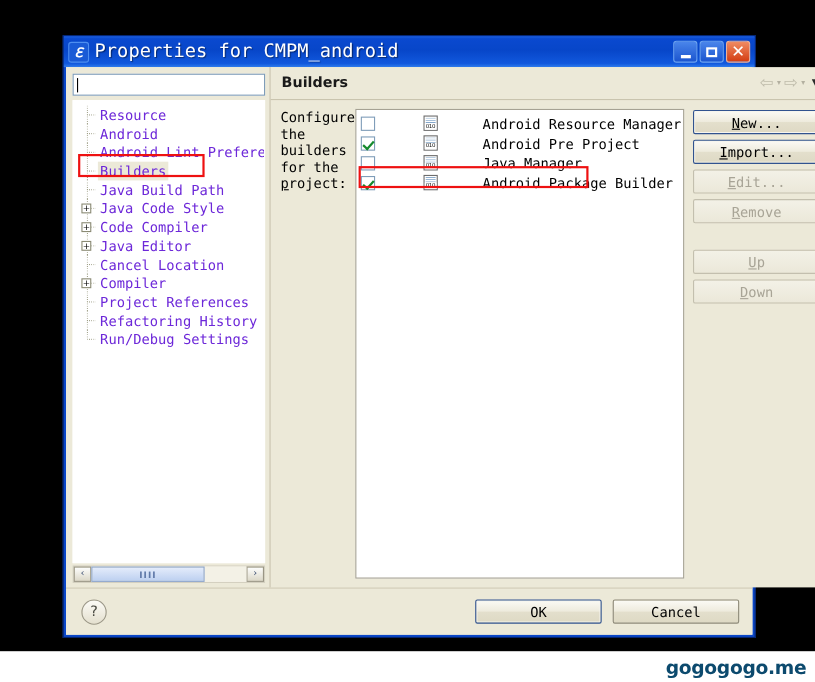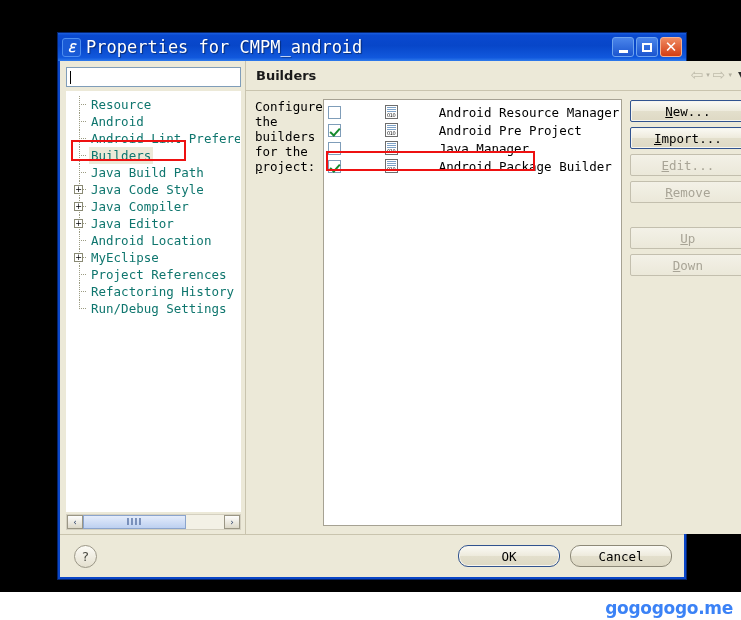--- a/index.html
+++ b/index.html
@@ -233,21 +233,21 @@
     font-family: "DejaVu Sans", sans-serif;
     font-size: 8px;
     line-height: 7px;
     text-align: center;
     color: #000000;
     z-index: 2;
   }
   .tlabel {
     font-family: "DejaVu Sans Mono", monospace;
     font-size: 12.5px;
-    color: #0f766e;
+    color: #6d28d9;
     line-height: 17px;
     padding: 0 2px;
   }
   .tnode.selected .tlabel {
     background: #ece9d8;
   }
 
   
   .redbox {
     position: absolute;
@@ -509,24 +509,23 @@
     display: flex;
     align-items: center;
     justify-content: center;
     font-family: "DejaVu Sans", sans-serif;
     font-size: 13px;
     color: #4a4a42;
     flex: none;
   }
   .footer-spacer { flex: 1; }
   .fbtn {
-    width: 102px;
+    width: 115px;
     height: 22px;
     margin-left: 10px;
-    border-radius: 10px;
   }
 </style>
 </head>
 <body>
 
 <div class="page-bg"></div>
 <div class="white-strip"></div>
 
 <div class="window">
 
@@ -577,37 +576,37 @@
               <div class="tnode">
                 <div class="t-gutter">
                   <span class="expander">+</span>
                 </div>
                 <span class="tlabel">Java Code Style</span>
               </div>
               <div class="tnode">
                 <div class="t-gutter">
                   <span class="expander">+</span>
                 </div>
-                <span class="tlabel">Java Compiler</span>
+                <span class="tlabel">Code Compiler</span>
               </div>
               <div class="tnode">
                 <div class="t-gutter">
                   <span class="expander">+</span>
                 </div>
                 <span class="tlabel">Java Editor</span>
               </div>
               <div class="tnode">
                 <div class="t-gutter"></div>
-                <span class="tlabel">Android Location</span>
+                <span class="tlabel">Cancel Location</span>
               </div>
               <div class="tnode">
                 <div class="t-gutter">
                   <span class="expander">+</span>
                 </div>
-                <span class="tlabel">MyEclipse</span>
+                <span class="tlabel">Compiler</span>
               </div>
               <div class="tnode">
                 <div class="t-gutter"></div>
                 <span class="tlabel">Project References</span>
               </div>
               <div class="tnode">
                 <div class="t-gutter"></div>
                 <span class="tlabel">Refactoring History</span>
               </div>
               <div class="tnode last">
@@ -718,13 +717,13 @@
 
     <div class="footer">
       <div class="help-btn">?</div>
       <div class="footer-spacer"></div>
       <div class="btn primary fbtn">OK</div>
       <div class="btn fbtn">Cancel</div>
     </div>
   </div>
 </div>
 
-<div class="watermark" style="color: #3b82f6;">gogogogo.me</div>
+<div class="watermark" style="color: #0c4a6e;">gogogogo.me</div>
 
 </body></html>

